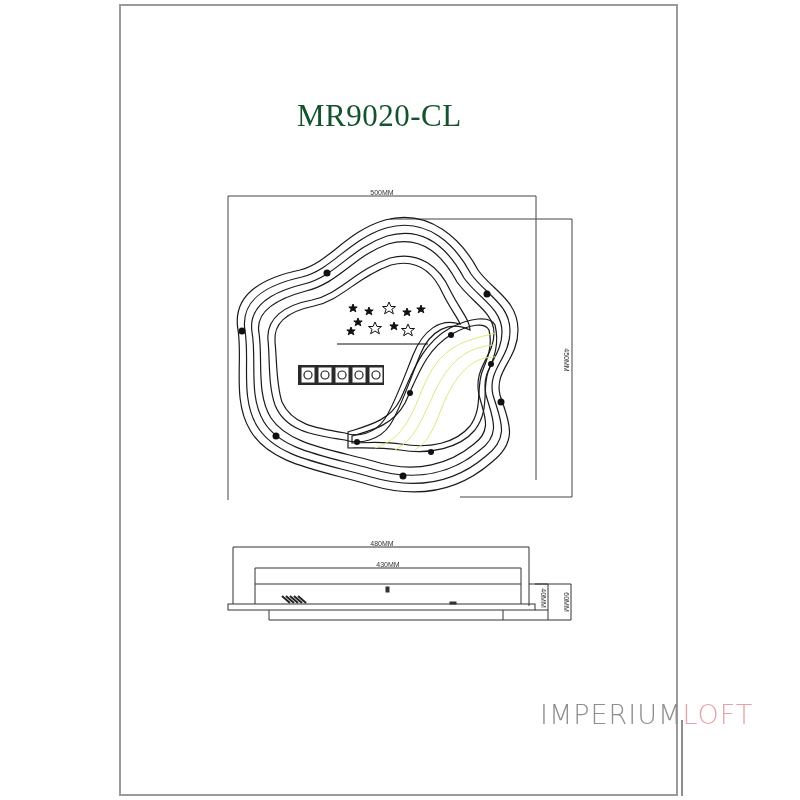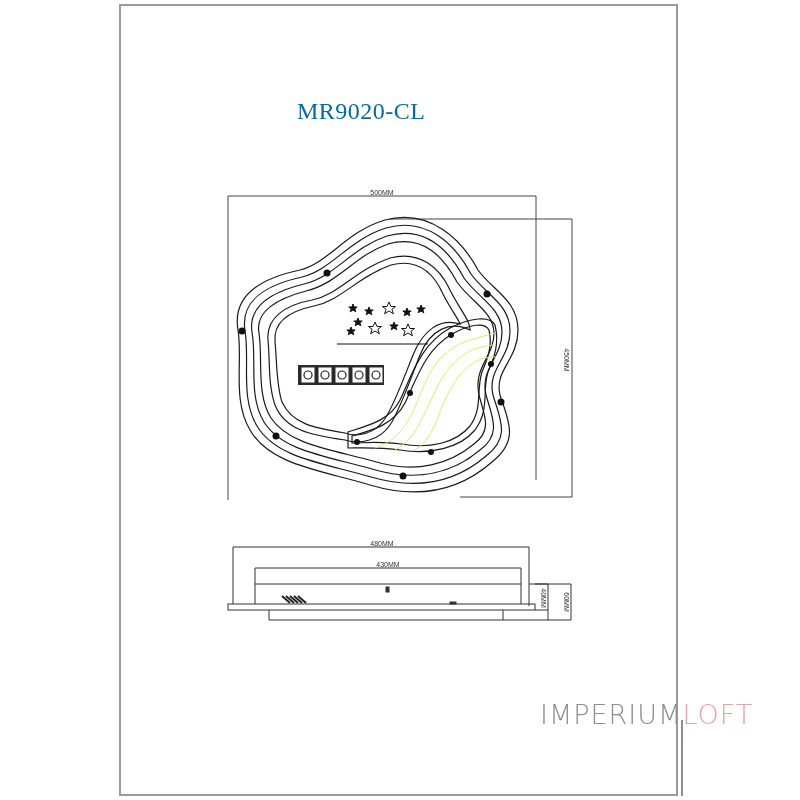--- a/index.html
+++ b/index.html
@@ -1,18 +1,18 @@
 <!DOCTYPE html>
 <html><head>
 <meta charset="utf-8">
 <style>
   html, body { margin: 0; padding: 0; background: #ffffff; }
   body { width: 800px; height: 800px; position: relative; overflow: hidden; font-family: "DejaVu Sans", sans-serif; }
   .sheet { position: absolute; left: 119px; top: 4px; width: 559px; height: 792px; border: 2px solid #9a9a9a; box-sizing: border-box; }
-  .title { position: absolute; left: 297px; top: 98px; font-family: "Liberation Serif", "DejaVu Serif", serif; font-size: 24px; color: #0369a1; letter-spacing: 0.5px; }
+  .title { position: absolute; left: 297px; top: 98px; font-family: "Liberation Serif", "DejaVu Serif", serif; font-size: 31px; color: #14532d; letter-spacing: 0.5px; }
   svg.drawing { position: absolute; left: 0; top: 0; }
   .dim { font-family: "Liberation Sans", sans-serif; font-size: 7px; fill: #333; }
   .logo { position: absolute; left: 540px; top: 699px; font-family: "DejaVu Sans", sans-serif; font-size: 27px; letter-spacing: 1px; white-space: nowrap; font-weight: 300; }
   .logo .a { color: #8e8e8e; }
   .logo .b { color: #e6a3a7; }
   .logo-bar { position: absolute; left: 681px; top: 720px; width: 2px; height: 76px; background: #8e8e8e; }
 </style>
 </head>
 <body>
 

